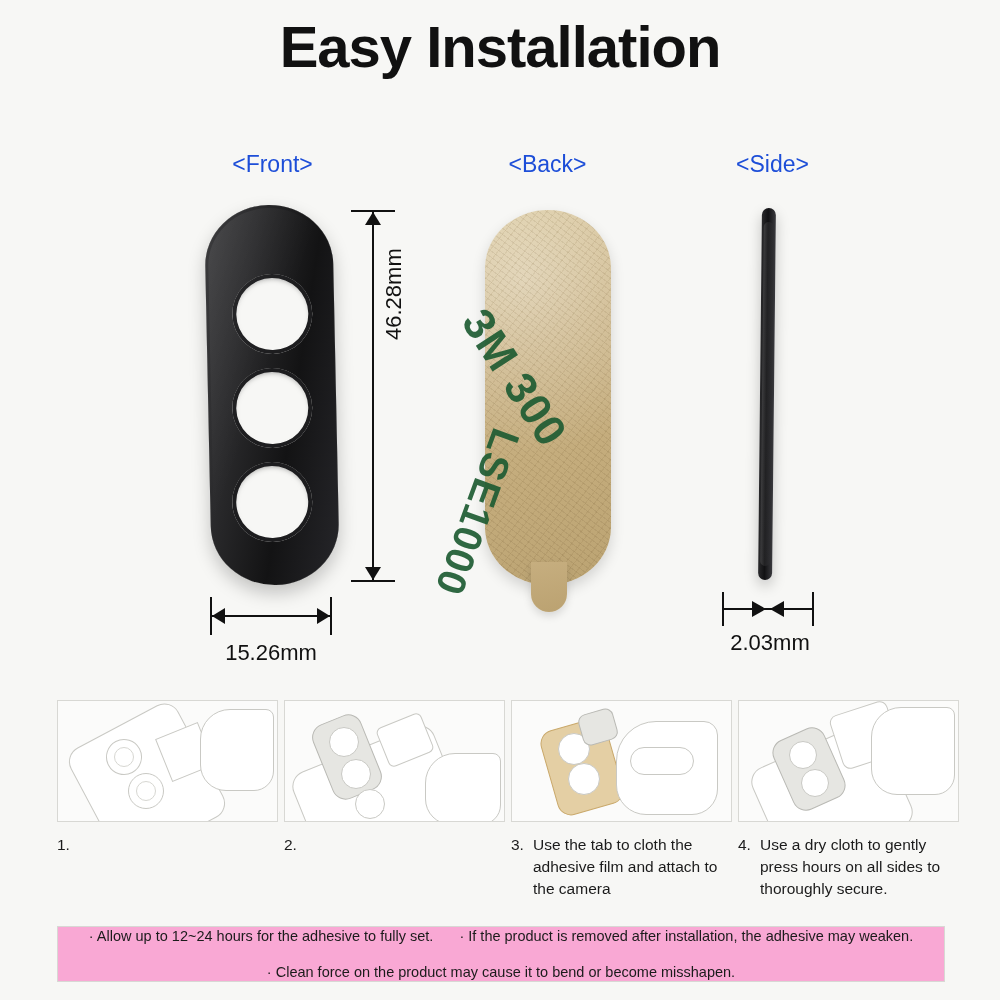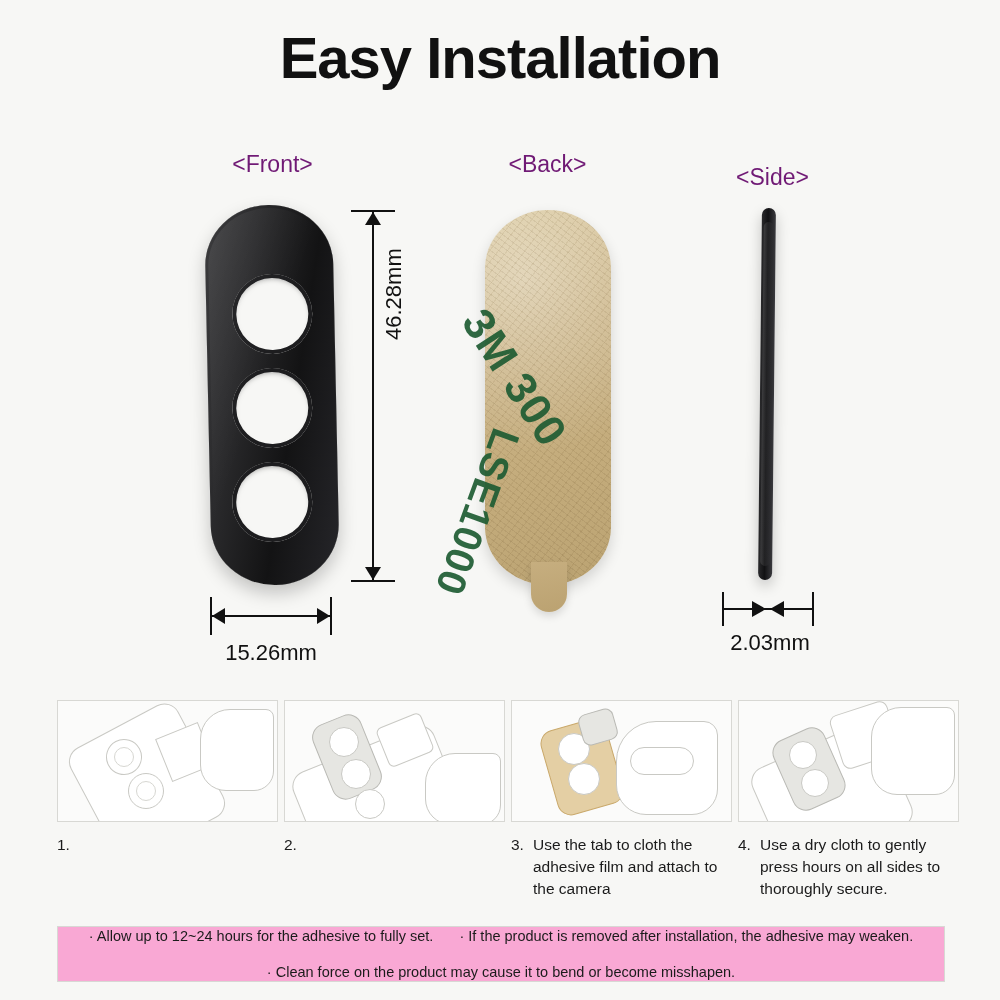--- a/index.html
+++ b/index.html
@@ -16,41 +16,41 @@
     overflow: hidden;
   }
   .page {
     position: absolute;
     inset: 0;
   }
 
   
   .title {
     position: absolute;
-    top: 24px;
+    top: 13px;
     left: 0;
     width: 100%;
     text-align: center;
     font-size: 58px;
     font-weight: bold;
     letter-spacing: -1px;
     color: #111;
   }
 
   
   .view-label {
     position: absolute;
     font-size: 23px;
-    color: #701a75;
+    color: #1d4ed8;
     text-align: center;
     white-space: nowrap;
   }
   #lbl-front { left: 205px; top: 151px; width: 135px; }
   #lbl-back  { left: 480px; top: 151px; width: 135px; }
-  #lbl-side  { left: 705px; top: 164px; width: 135px; }
+  #lbl-side  { left: 705px; top: 151px; width: 135px; }
 
   
   .front-wrap {
     position: absolute;
     left: 208px;
     top: 205px;
     width: 128px;
     height: 380px;
   }
   .front-frame {

